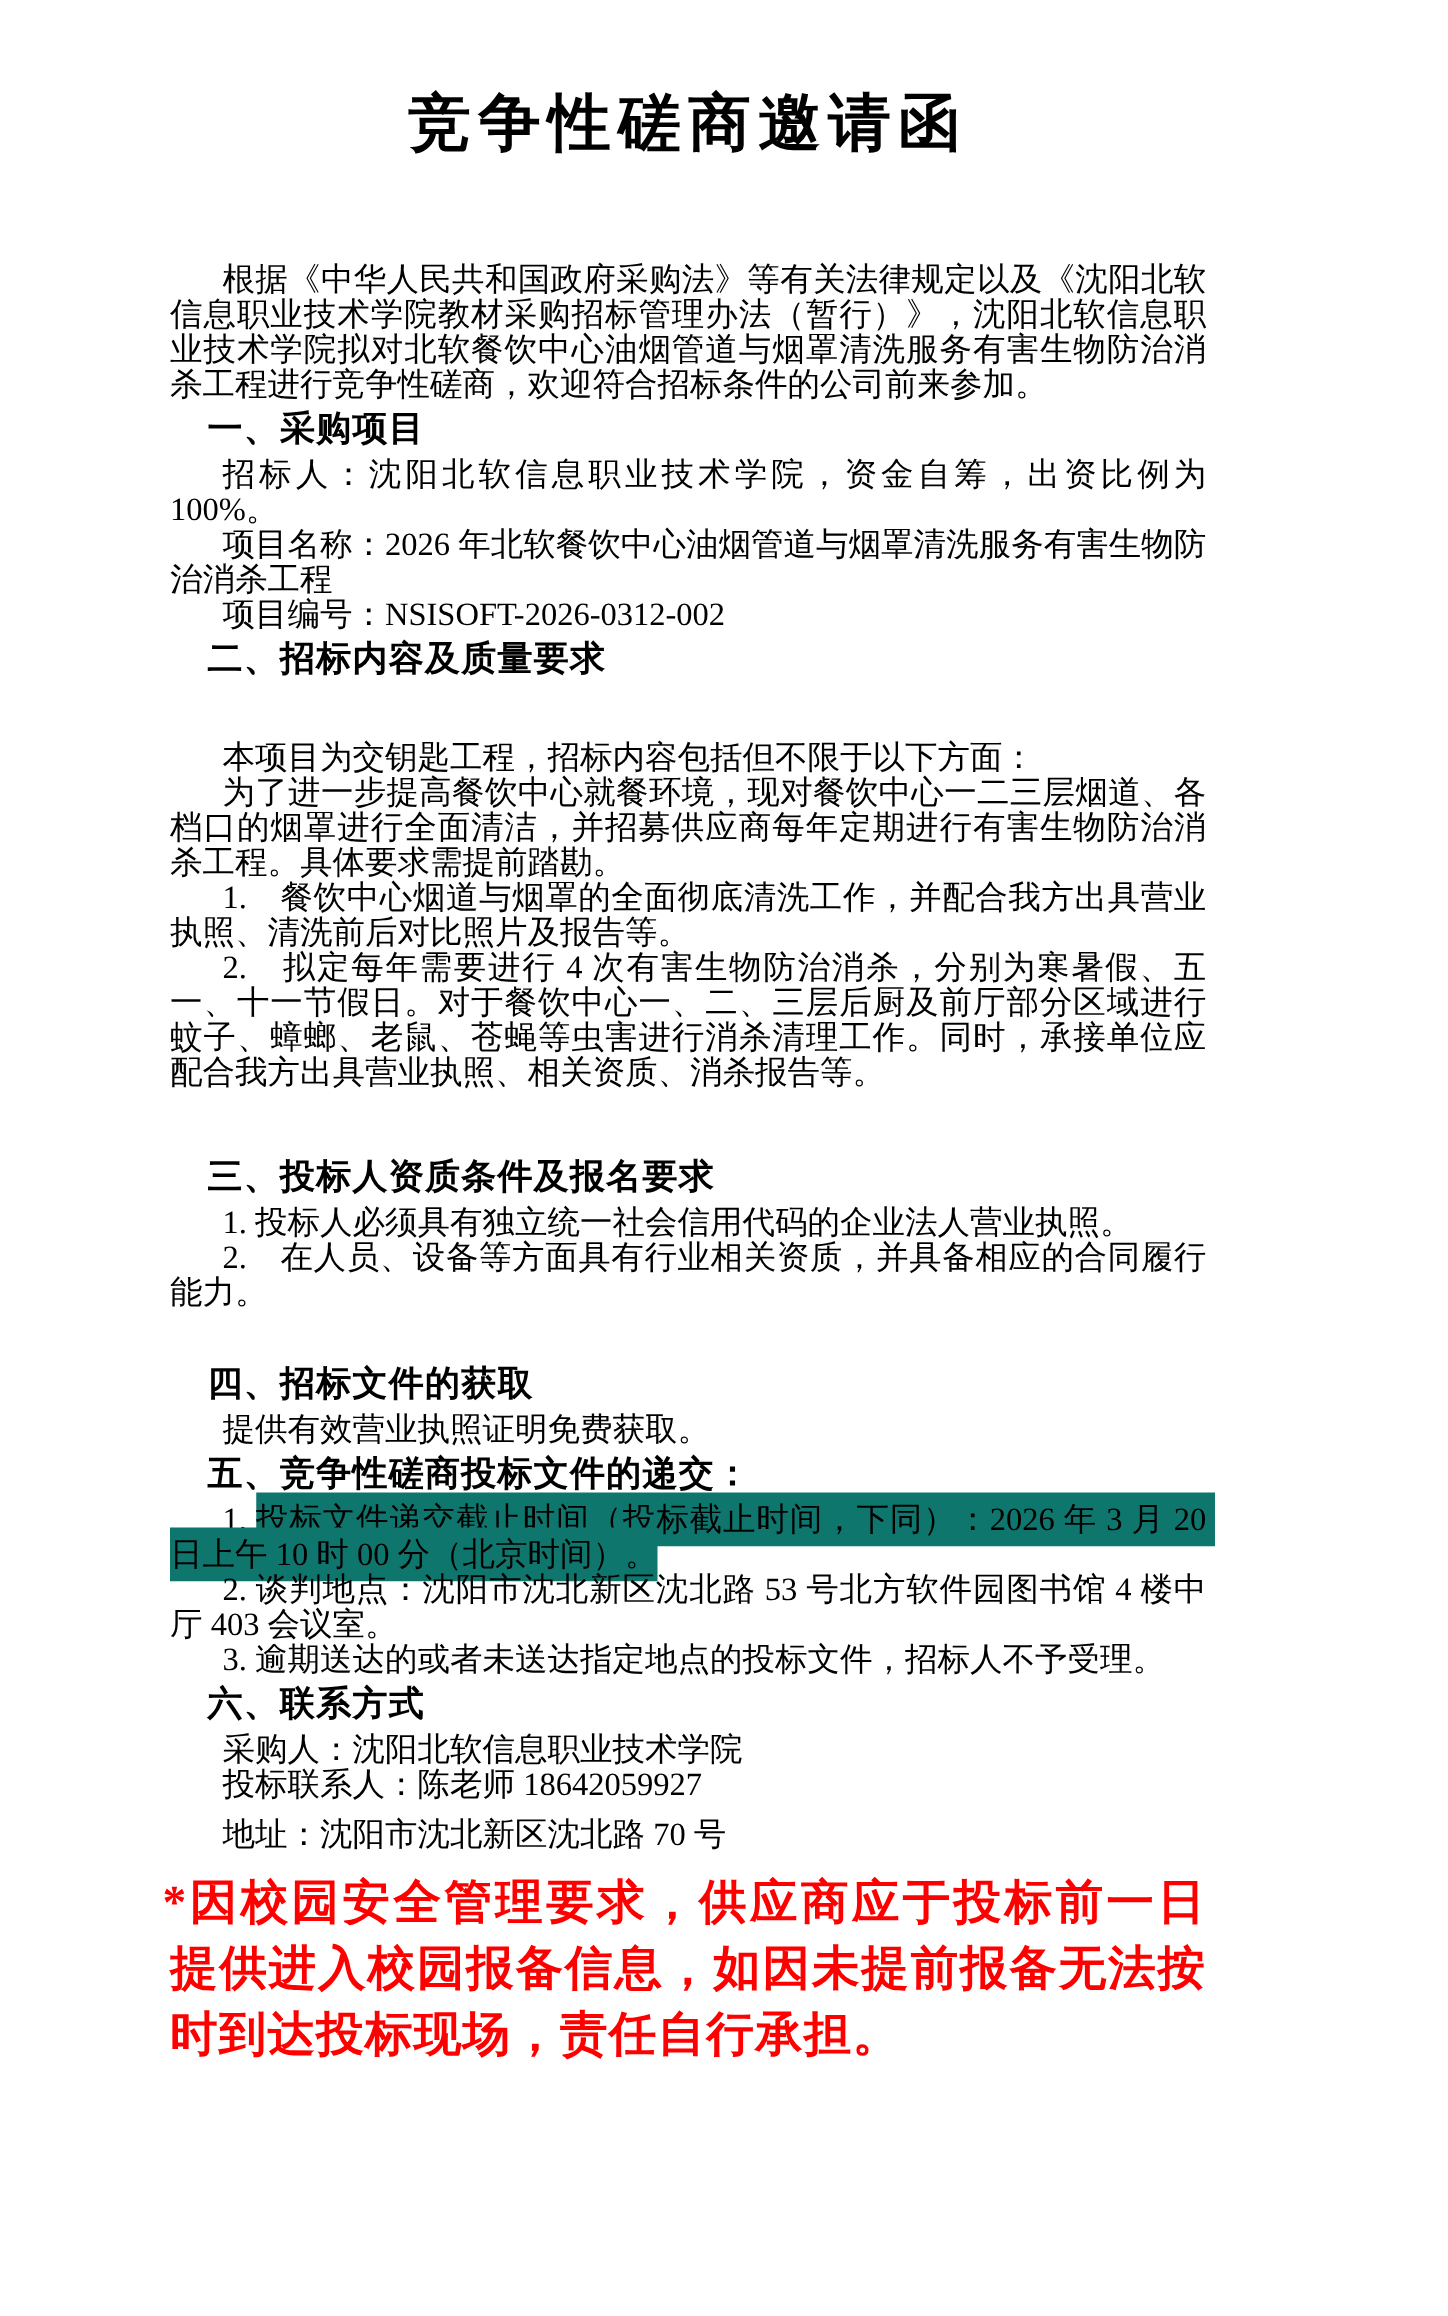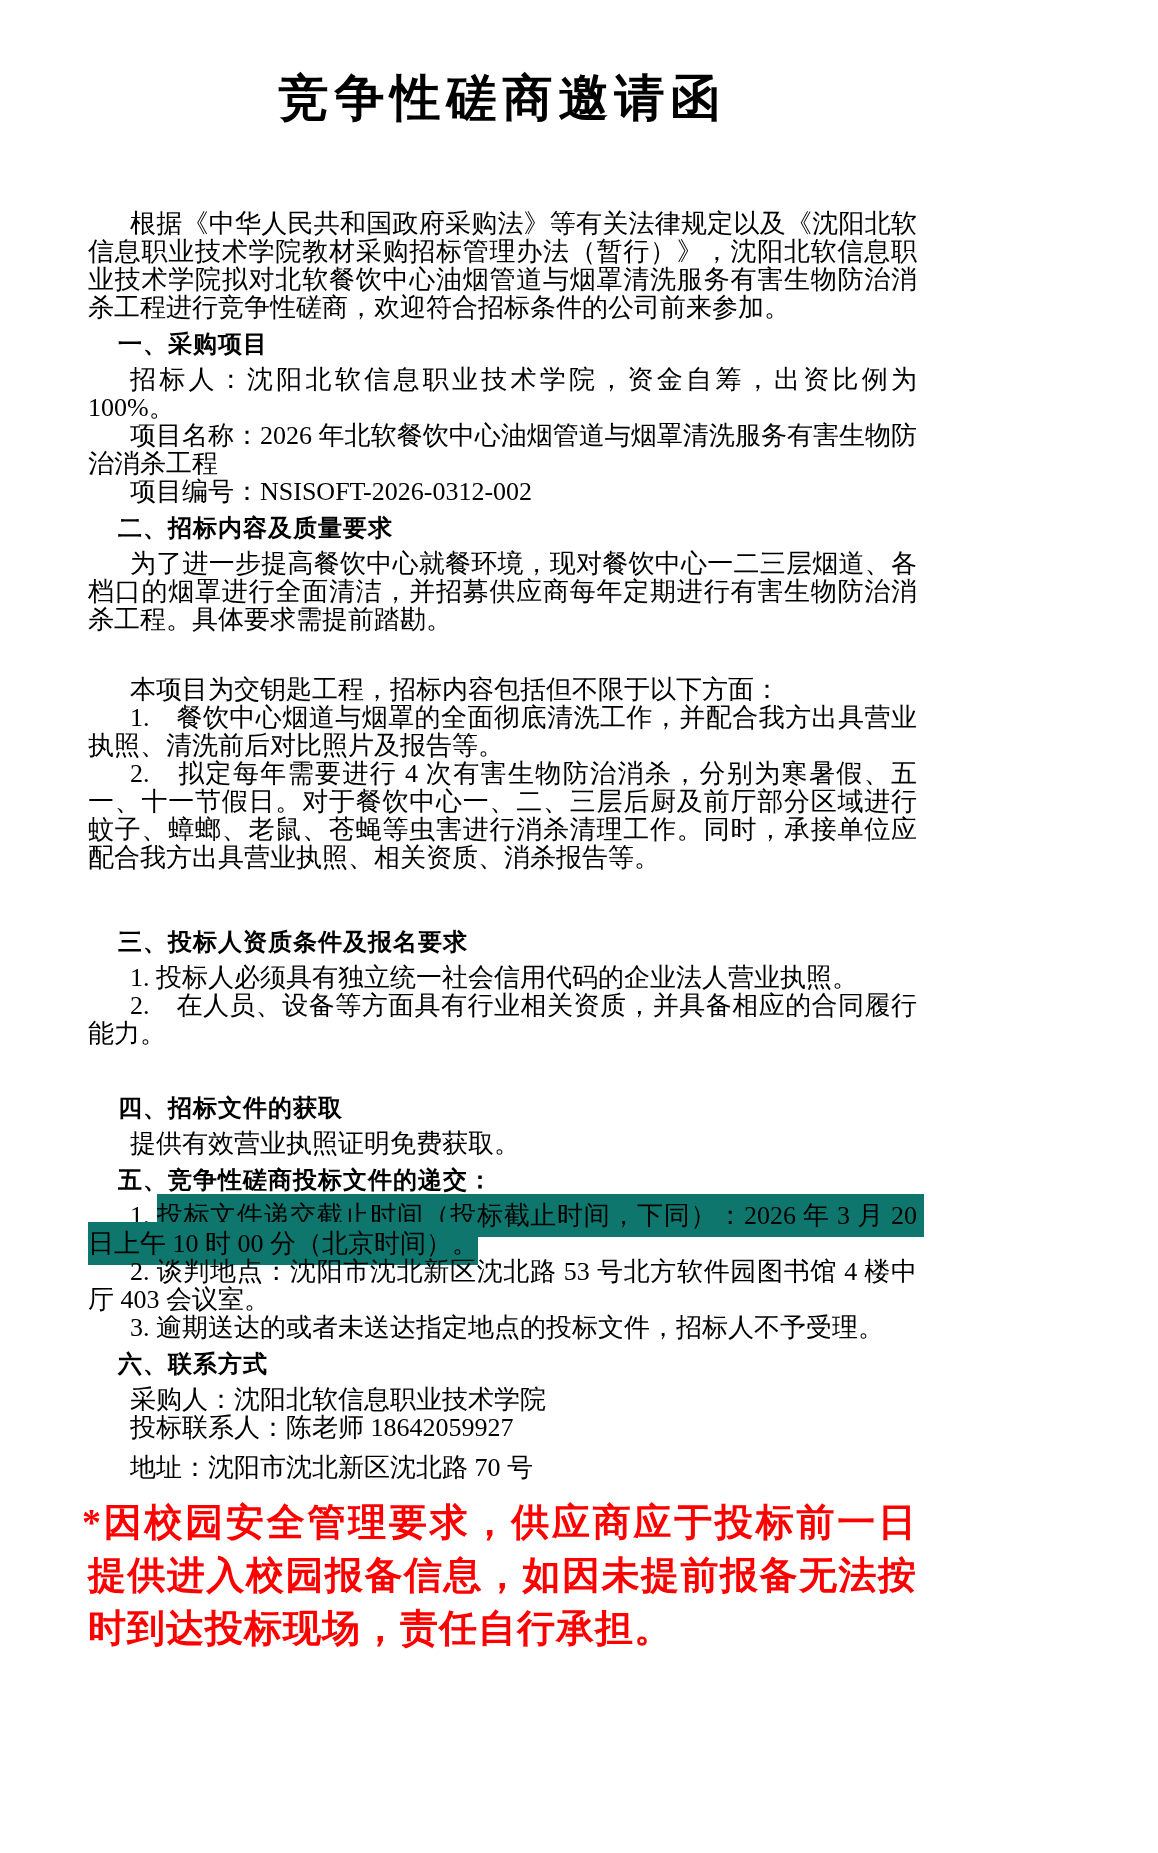--- a/index.html
+++ b/index.html
@@ -7,39 +7,40 @@
     position: relative;
     width: 969px;
     height: 1853px;
     box-sizing: border-box;
     background: #ffffff;
     padding: 58px 52px 0 88px;
     font-family: "Liberation Serif", "DejaVu Serif", serif;
     font-size: 26px;
     color: #000000;
     overflow: hidden;
+    margin-left: 48px;
   }
   .doc-title {
     font-size: 50px;
     font-weight: bold;
     text-align: center;
     letter-spacing: 6px;
     line-height: 80px;
     margin: 0 0 72px 0;
     white-space: pre-wrap;
   }
   .para {
     margin: 0;
     line-height: 28px;
     white-space: pre-wrap;
     text-align: justify;
   }
   .indent { text-indent: 42px; }
   .heading {
-    font-size: 24px;
+    font-size: 28px;
     font-weight: bold;
     line-height: 44px;
     margin: 0;
     padding-left: 30px;
     letter-spacing: 1px;
     white-space: pre-wrap;
   }
   .gap-blank  { margin-top: 42px; }  
   .gap-large  { margin-top: 48px; }
   .gap-medium { margin-top: 38px; }
@@ -69,22 +70,22 @@
   <h1 class="doc-title">竞争性磋商邀请函</h1>
 
   <p class="para indent">根据《中华人民共和国政府采购法》等有关法律规定以及《沈阳北软信息职业技术学院教材采购招标管理办法（暂行）》，沈阳北软信息职业技术学院拟对北软餐饮中心油烟管道与烟罩清洗服务有害生物防治消杀工程进行竞争性磋商，欢迎符合招标条件的公司前来参加。</p>
 
   <h2 class="heading">一、采购项目</h2>
   <p class="para indent">招标人：沈阳北软信息职业技术学院，资金自筹，出资比例为 100%。</p>
   <p class="para indent">项目名称：2026 年北软餐饮中心油烟管道与烟罩清洗服务有害生物防治消杀工程</p>
   <p class="para indent">项目编号：NSISOFT-2026-0312-002</p>
 
   <h2 class="heading">二、招标内容及质量要求</h2>
+  <p class="para indent gap-blank">本项目为交钥匙工程，招标内容包括但不限于以下方面：</p>
   <p class="para indent">为了进一步提高餐饮中心就餐环境，现对餐饮中心一二三层烟道、各档口的烟罩进行全面清洁，并招募供应商每年定期进行有害生物防治消杀工程。具体要求需提前踏勘。</p>
-  <p class="para indent gap-blank">本项目为交钥匙工程，招标内容包括但不限于以下方面：</p>
   <p class="para indent">1.　餐饮中心烟道与烟罩的全面彻底清洗工作，并配合我方出具营业执照、清洗前后对比照片及报告等。</p>
   <p class="para indent">2.　拟定每年需要进行 4 次有害生物防治消杀，分别为寒暑假、五一、十一节假日。对于餐饮中心一、二、三层后厨及前厅部分区域进行蚊子、蟑螂、老鼠、苍蝇等虫害进行消杀清理工作。同时，承接单位应配合我方出具营业执照、相关资质、消杀报告等。</p>
 
   <h2 class="heading gap-large">三、投标人资质条件及报名要求</h2>
   <p class="para indent">1. 投标人必须具有独立统一社会信用代码的企业法人营业执照。</p>
   <p class="para indent">2.　在人员、设备等方面具有行业相关资质，并具备相应的合同履行能力。</p>
 
   <h2 class="heading gap-medium">四、招标文件的获取</h2>
   <p class="para indent">提供有效营业执照证明免费获取。</p>
 

